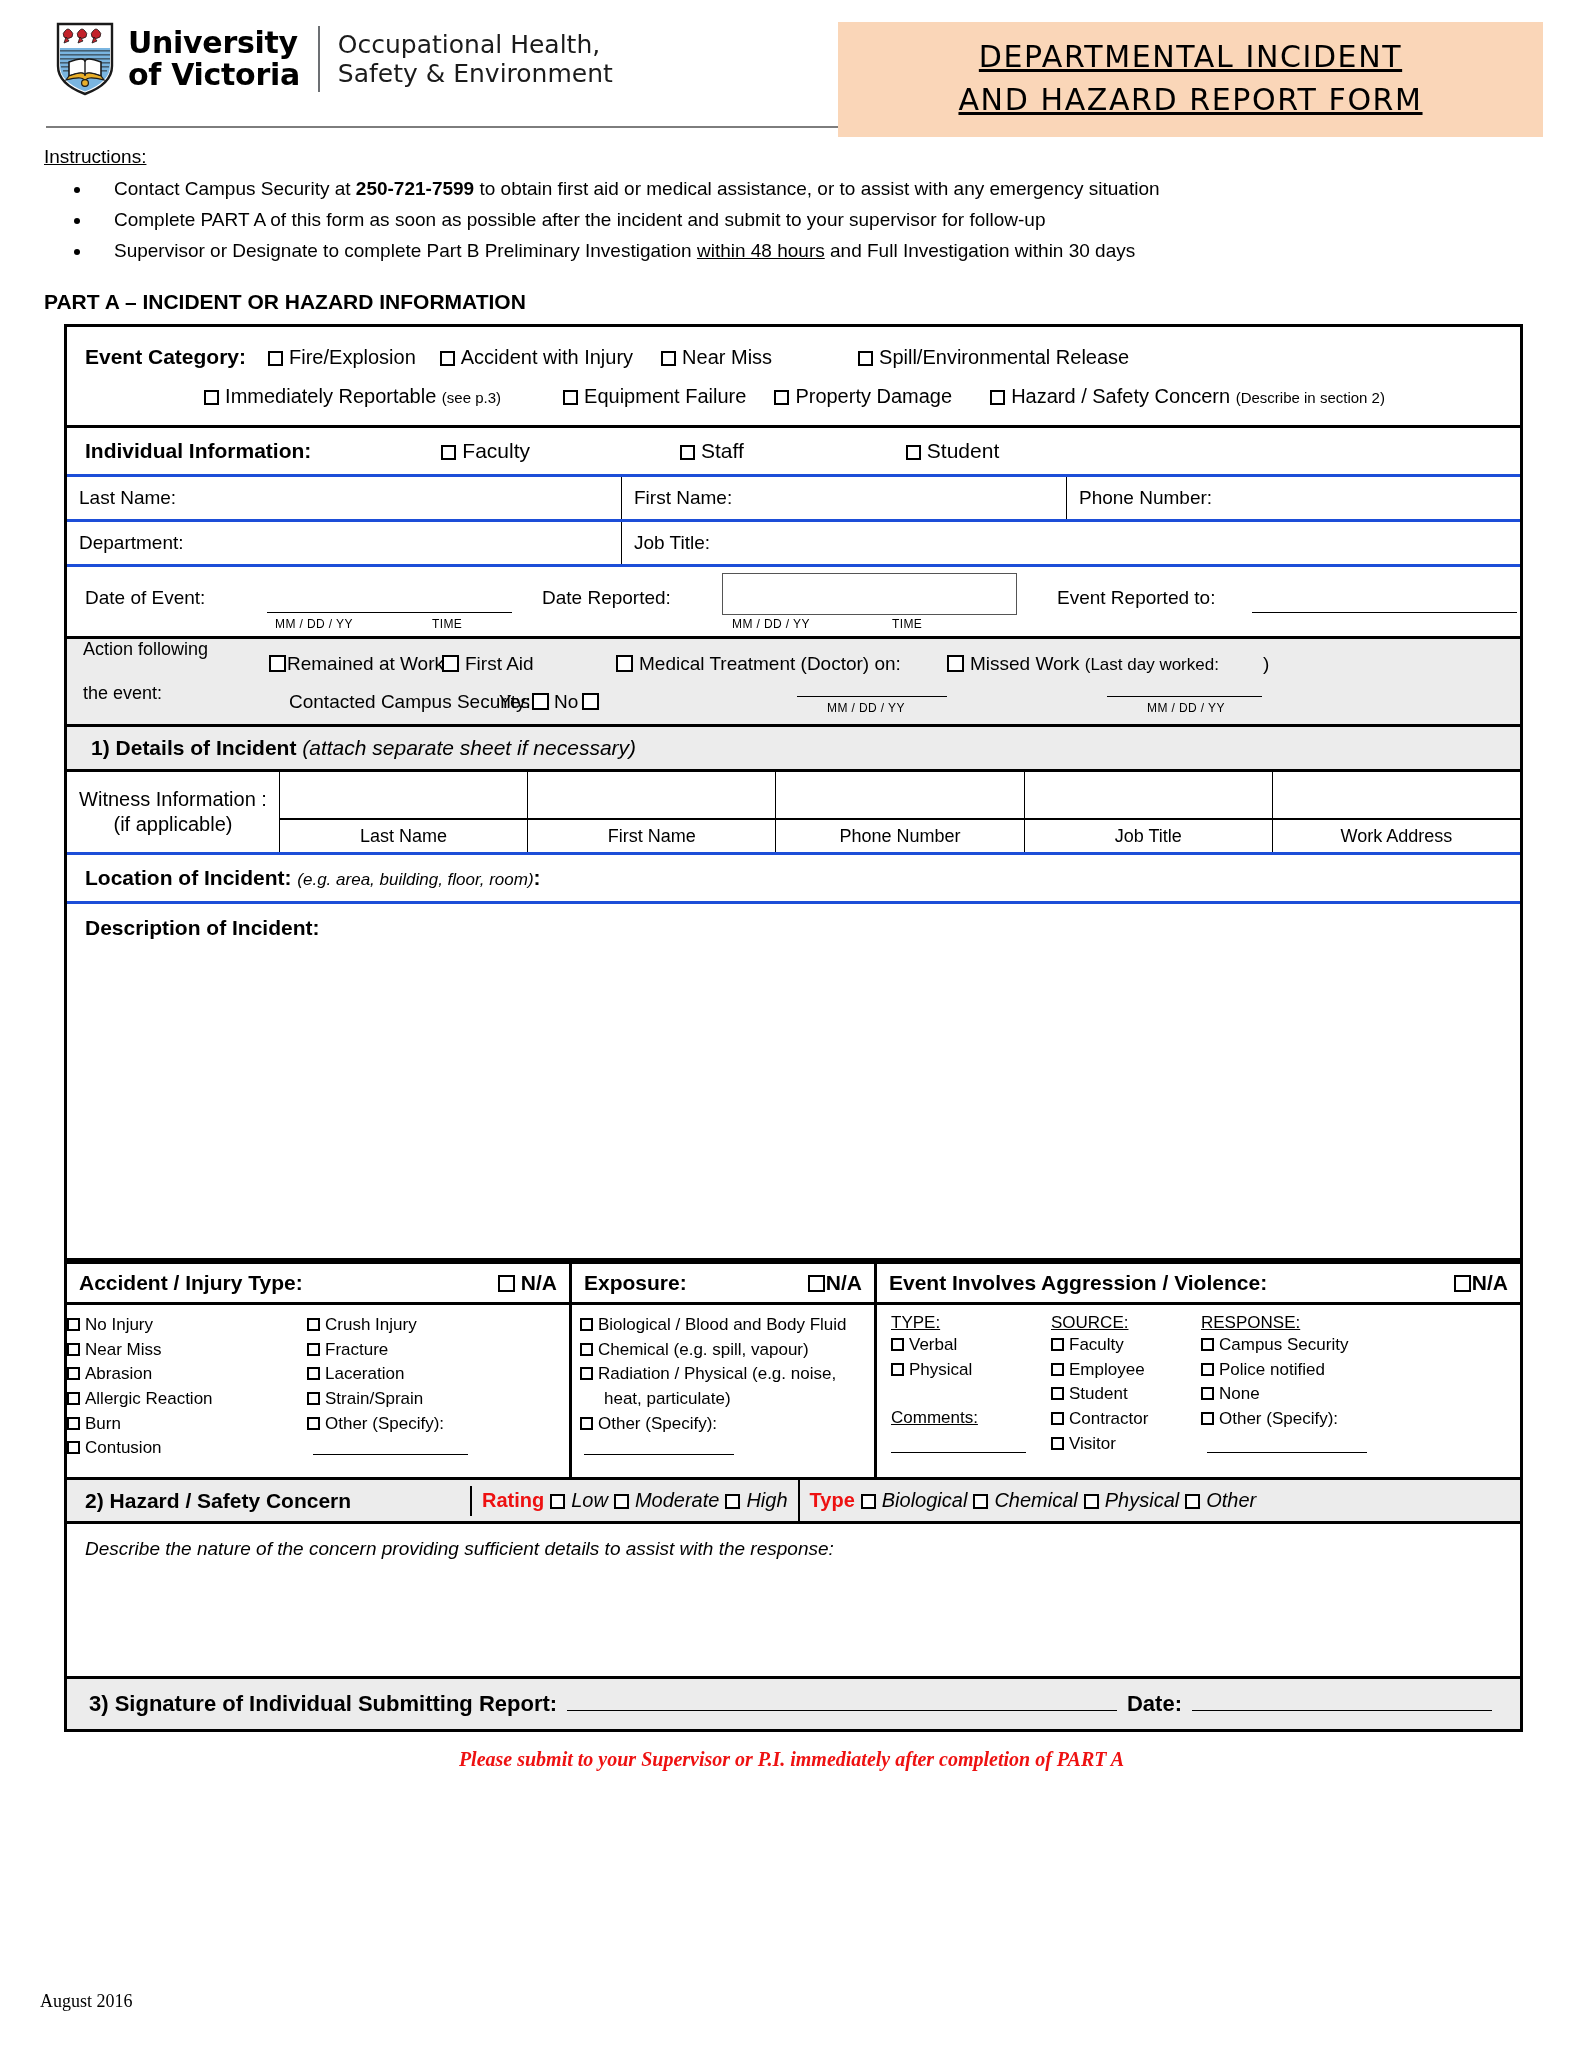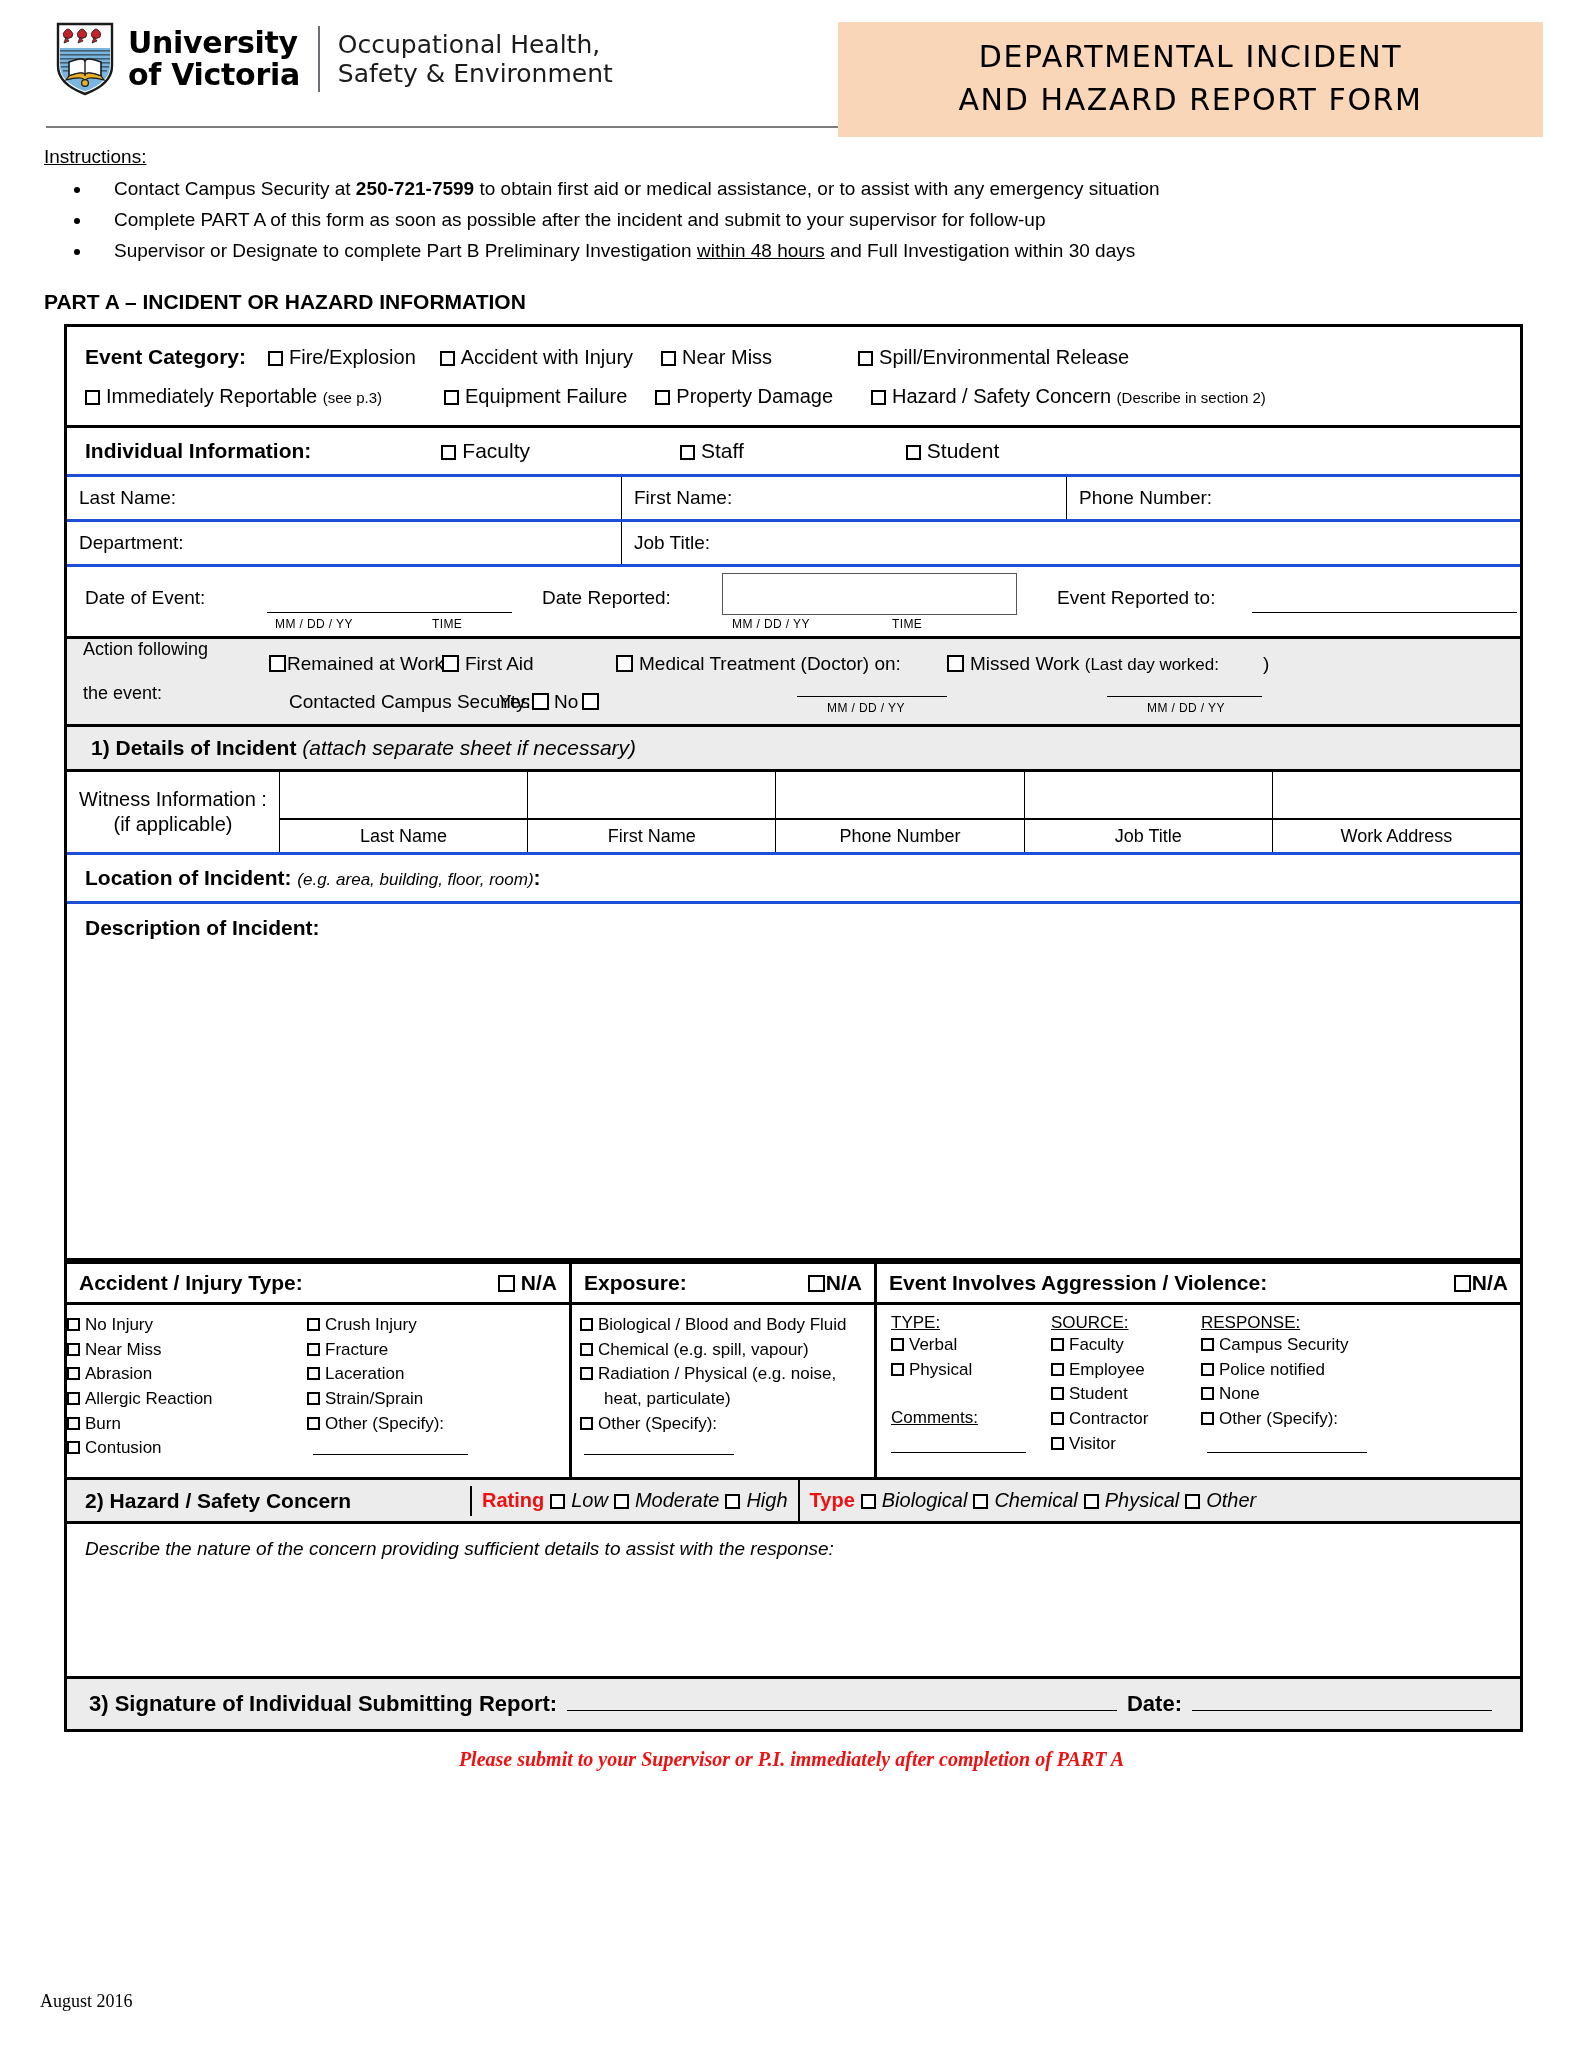--- a/index.html
+++ b/index.html
@@ -38,20 +38,21 @@
     margin-left: auto;
     background: #fad6b8;
     width: 705px;
     padding: 14px 10px 16px;
     text-align: center;
     font-size: 30px;
     letter-spacing: 1.6px;
     line-height: 1.42;
     font-family: "DejaVu Sans", sans-serif;
     font-weight: 400;
+    text-decoration: underline;
   }
   .header-rule { border-top: 2px solid #7d7d7d; margin: 8px 6px 0 6px; }
 
   
   .instructions { margin-top: 18px; padding-left: 4px; }
   .instr-head { font-size: 19px; text-decoration: underline; }
   .instr-list { margin: 6px 0 0 0; padding-left: 48px; font-size: 19px; line-height: 1.62; }
   .instr-list li { padding-left: 22px; }
   .u { text-decoration: underline; }
   .b { font-weight: bold; }
@@ -74,21 +75,21 @@
     margin-right: 6px;
     background: #fff;
   }
   .cb.sm { width: 13px; height: 13px; border-width: 2px; vertical-align: -1px; margin-right: 5px; }
   .cb.lg { width: 17px; height: 17px; vertical-align: -2px; }
 
   
   .evcat { padding: 10px 16px 10px 18px; font-size: 20px; line-height: 1.9; }
   .evcat .lbl { font-weight: bold; font-size: 21px; }
   .evcat-r1 { display: flex; align-items: baseline; }
-  .evcat-r2 { display: flex; align-items: baseline; }
+  .evcat-r2 { display: flex; align-items: baseline; justify-content: center; }
   .op { white-space: nowrap; }
   .small-note { font-size: 15px; }
 
   
   .indiv { display: flex; align-items: baseline; padding: 11px 16px 11px 18px; font-size: 21px; }
   .indiv .lbl { font-weight: bold; }
 
   
   .cols { display: flex; }
   .cell { padding: 10px 12px; font-size: 19px; border-right: 1px solid #000; }

